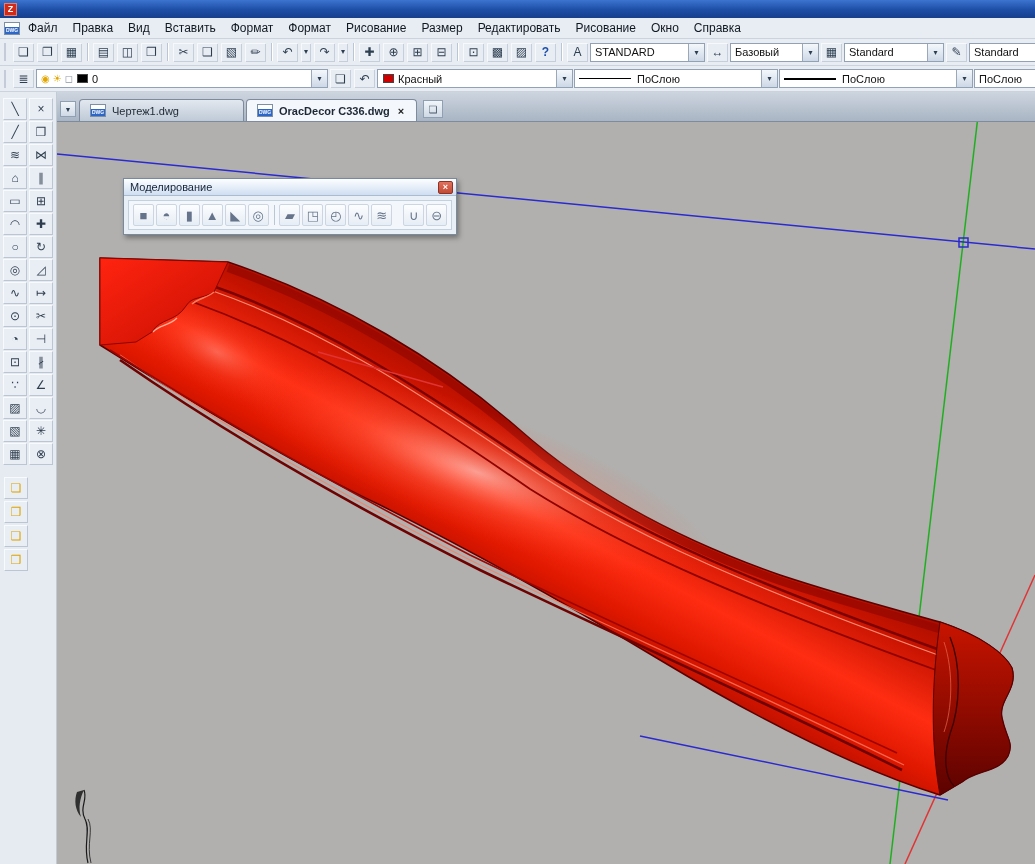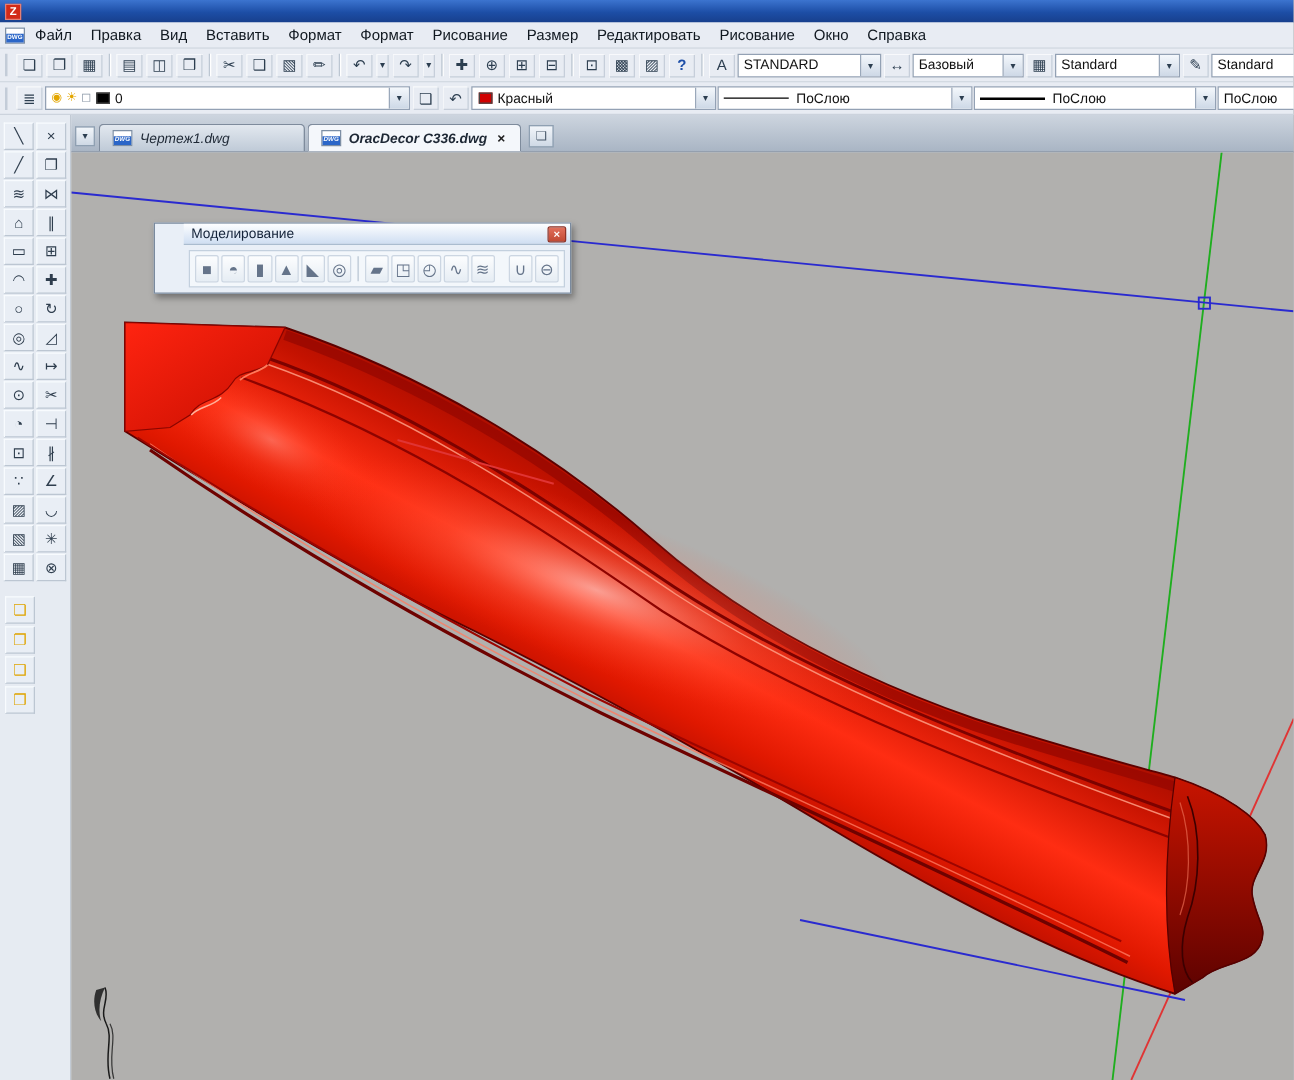--- a/index.html
+++ b/index.html
@@ -40,33 +40,33 @@
   .palette{width:57px;background:#e6ebf2;border-right:1px solid #c2cad4;padding-top:6px;}
   .pcols{display:flex;justify-content:center;gap:2px;}
   .pcol{display:flex;flex-direction:column;gap:1px;}
   .ptool{width:24px;height:22px;display:flex;align-items:center;justify-content:center;font-size:12px;line-height:1;color:#2f3e4e;background:#e9eef5;border:1px solid;border-color:#f8fbfe #bcc6d2 #bcc6d2 #f8fbfe;padding:0;}
   .ptool.yellow{color:#dfa400;}
   .pextra{display:flex;flex-direction:column;gap:2px;margin:12px 0 0 4px;width:24px;}
 
   .work{flex:1;display:flex;flex-direction:column;min-width:0;}
   .tabstrip{height:30px;background:linear-gradient(#cdd5df,#a9b5c4);display:flex;align-items:flex-end;padding-left:3px;border-bottom:1px solid #7e8b9c;}
   .tabscroll{width:16px;height:16px;margin:0 3px 4px 0;font-size:7px;color:#2c3e50;background:linear-gradient(#f2f6fa,#cfd9e5);border:1px solid #8fa0b2;display:flex;align-items:center;justify-content:center;padding:0;}
-  .tab{height:22px;display:flex;align-items:center;gap:6px;padding:0 10px;margin-right:2px;background:linear-gradient(#e2e8ef,#bfcad7);border:1px solid #7e8b9c;border-bottom:none;border-radius:4px 4px 0 0;font-size:11px;color:#1e2835;min-width:165px;font-style:italic;}
+  .tab{height:22px;display:flex;align-items:center;gap:6px;padding:0 10px;margin-right:2px;background:linear-gradient(#e2e8ef,#bfcad7);border:1px solid #7e8b9c;border-bottom:none;border-radius:4px 4px 0 0;font-size:11px;color:#1e2835;min-width:165px;}
   .tab.active{background:#f4f7fb;font-weight:bold;}
   .tlabel{white-space:nowrap;}
   .tclose{margin-left:auto;font-size:11px;font-weight:bold;color:#222;padding:0 2px;}
   .tabnew{width:20px;height:18px;margin:0 0 3px 4px;font-size:10px;color:#4a5a6c;background:linear-gradient(#f2f6fa,#cfd9e5);border:1px solid #8fa0b2;display:flex;align-items:center;justify-content:center;padding:0;}
   .dwg-badge{width:16px;height:13px;background:#fff;border:1px solid #7d8fa5;display:flex;flex-direction:column;justify-content:flex-end;flex:0 0 auto;}
   .dwg-badge .band{height:7px;background:#2b66c8;color:#fff;font-size:5px;line-height:7px;text-align:center;font-weight:bold;letter-spacing:0;}
 
   .canvas{flex:1;position:relative;background:#b1b0ae;overflow:hidden;}
   .canvas svg{position:absolute;left:0;top:0;}
 
   
-  .ftb{position:absolute;left:66px;top:56px;width:334px;background:#e9eff7;border:1px solid #7a8a9e;box-shadow:2px 3px 5px rgba(0,0,0,.35);padding-left:23px;}
+  .ftb{position:absolute;left:66px;top:56px;width:334px;background:#e9eff7;border:1px solid #7a8a9e;box-shadow:2px 3px 5px rgba(0,0,0,.35);}
   .ftb-title{height:17px;display:flex;align-items:center;padding:0 3px 0 6px;font-size:11px;color:#15243a;background:linear-gradient(#fdfeff,#cfdef2);border-bottom:1px solid #aabccf;}
   .ftb-close{margin-left:auto;width:15px;height:13px;background:linear-gradient(#e2705c,#c14a34);border:1px solid #8e3226;border-radius:2px;color:#fff;font-size:9px;font-weight:bold;display:flex;align-items:center;justify-content:center;padding:0;}
   .ftb-body{margin:4px;padding:3px 4px;display:flex;align-items:center;gap:2px;background:#f3f7fb;border:1px solid #c3d0de;}
   .ftb-btn{width:24px;height:22px;display:flex;align-items:center;justify-content:center;font-size:13px;line-height:1;color:#65748a;background:linear-gradient(#fcfdfe,#e6edf4);border:1px solid #ccd6e2;border-radius:2px;padding:0;}
   .ftb-sep{width:1px;height:20px;background:#b9c6d4;margin:0 3px;}
   .gap{margin-left:9px;}
 </style>
 </head>
 <body>
 

